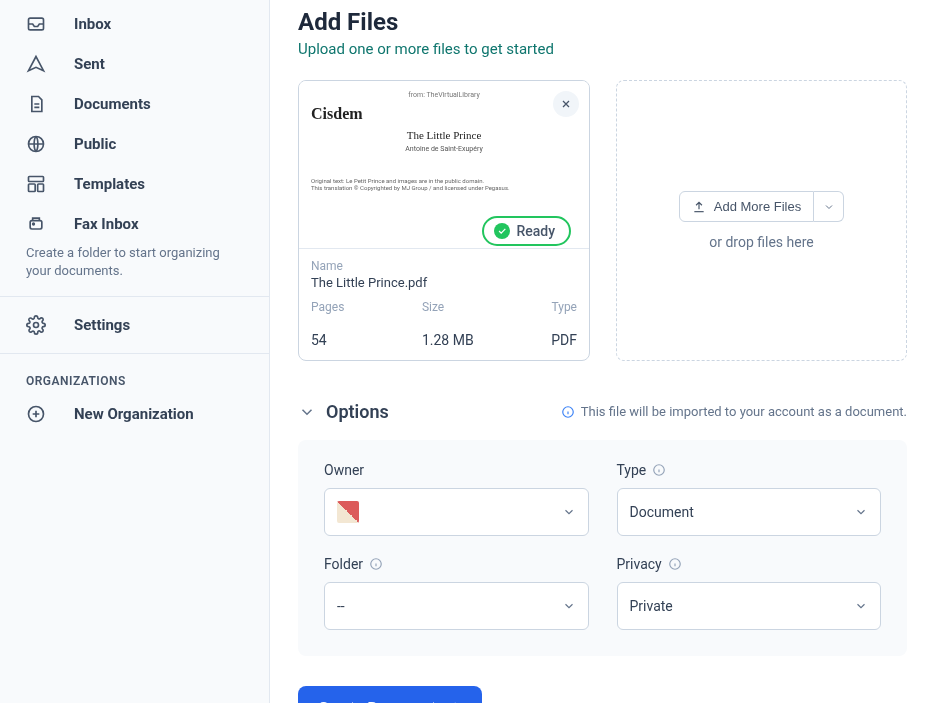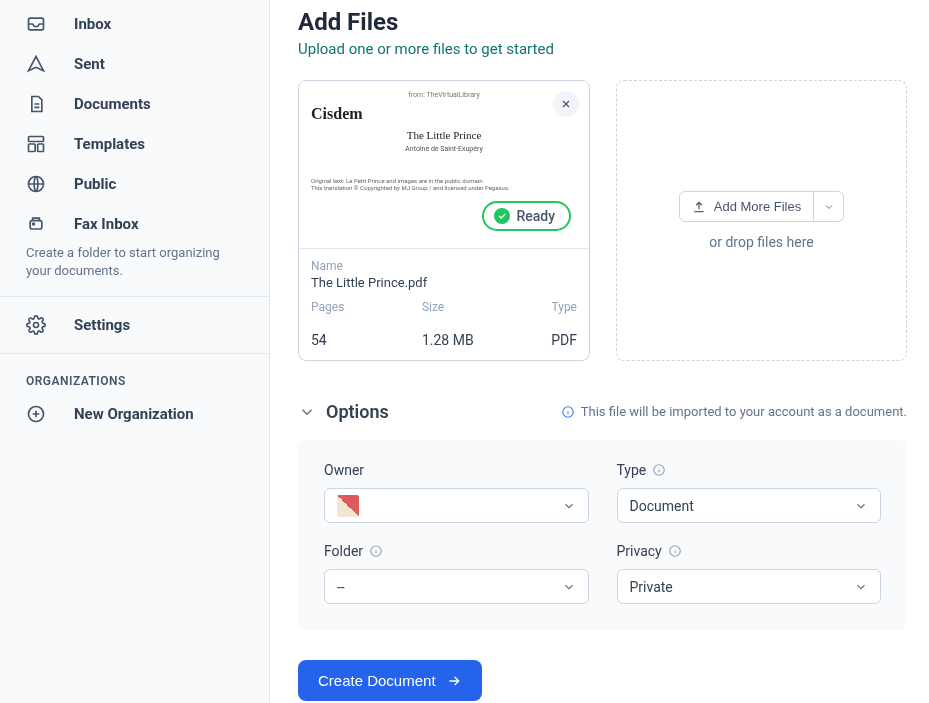--- a/index.html
+++ b/index.html
@@ -10,21 +10,21 @@
 .section-head { padding: 20px 26px 6px; font-size: 12px; letter-spacing: .04em; font-weight: 600; color: #475569; }
 .section-sub { padding: 0 26px 16px; font-size: 13px; color: #64748b; line-height: 1.4; }
 .divider { height: 1px; background: #e2e8f0; margin: 0; }
 .main { flex: 1; padding: 8px 22px 20px 28px; position: relative; display: flex; flex-direction: column; }
 .title { font-size: 24px; font-weight: 700; color: #1e293b; }
 .subtitle { font-size: 15px; color: #0f766e; margin-top: 4px; }
 .files-row { display: flex; gap: 26px; margin-top: 22px; }
 .file-card { width: 292px; border: 1px solid #cbd5e1; border-radius: 8px; overflow: hidden; position: relative; background: #fff; }
 .thumb { height: 168px; background: #fff; border-bottom: 1px solid #e2e8f0; position: relative; padding: 10px 12px; font-size: 8px; color: #555; text-align: center; }
 .close-btn { position: absolute; top: 10px; right: 10px; width: 26px; height: 26px; border-radius: 50%; background: #f1f5f9; display: flex; align-items: center; justify-content: center; cursor: pointer; color: #475569; }
-.ready-badge { position: absolute; right: 18px; bottom: 17px; background: #fff; border: 2px solid #22c55e; border-radius: 999px; padding: 5px 14px 5px 10px; display: flex; align-items: center; gap: 6px; font-size: 14px; color: #475569; font-weight: 500; }
+.ready-badge { position: absolute; right: 18px; bottom: 2px; background: #fff; border: 2px solid #22c55e; border-radius: 999px; padding: 5px 14px 5px 10px; display: flex; align-items: center; gap: 6px; font-size: 14px; color: #475569; font-weight: 500; }
 .ready-dot { width: 16px; height: 16px; border-radius: 50%; background: #22c55e; display: flex; align-items: center; justify-content: center; }
 .card-body { padding: 10px 12px 12px; }
 .meta-label { font-size: 12px; color: #94a3b8; }
 .file-name { font-size: 13px; color: #334155; margin-top: 2px; margin-bottom: 10px; }
 .meta-row { display: flex; justify-content: space-between; }
 .meta-col { display: flex; flex-direction: column; gap: 18px; }
 .meta-val { font-size: 14px; color: #334155; }
 .dropzone { flex: 1; border: 1px dashed #cbd5e1; border-radius: 8px; display: flex; flex-direction: column; align-items: center; justify-content: center; gap: 12px; }
 .add-more-wrap { display: flex; }
 .add-more-btn { display: flex; align-items: center; gap: 8px; border: 1px solid #cbd5e1; background: #fff; border-radius: 6px 0 0 6px; padding: 7px 12px; font-size: 13px; color: #475569; cursor: pointer; }
@@ -32,21 +32,21 @@
 .drop-text { font-size: 14px; color: #64748b; }
 .hr { height: 1px; background: #e2e8f0; margin: 24px 0 16px; }
 .options-head { display: flex; align-items: center; justify-content: space-between; }
 .options-left { display: flex; align-items: center; gap: 10px; cursor: pointer; }
 .options-title { font-size: 18px; font-weight: 600; color: #334155; }
 .info-text { font-size: 13px; color: #64748b; display: flex; align-items: center; gap: 6px; }
 .info-icon { width: 14px; height: 14px; color: #3b82f6; }
 .options-panel { background: #f8fafc; border-radius: 8px; margin-top: 18px; padding: 22px 26px 26px; display: grid; grid-template-columns: 1fr 1fr; gap: 20px 28px; }
 .field-label { font-size: 14px; color: #334155; display: flex; align-items: center; gap: 6px; margin-bottom: 10px; }
 .help-icon { width: 14px; height: 14px; color: #94a3b8; }
-.select { height: 35px; background: #fff; border: 1px solid #cbd5e1; border-radius: 6px; display: flex; align-items: center; justify-content: space-between; padding: 0 12px; font-size: 14px; color: #334155; cursor: pointer; }
+.select { height: 48px; background: #fff; border: 1px solid #cbd5e1; border-radius: 6px; display: flex; align-items: center; justify-content: space-between; padding: 0 12px; font-size: 14px; color: #334155; cursor: pointer; }
 .select .caret { color: #64748b; }
 .owner-swatch { width: 22px; height: 22px; border-radius: 2px; background: linear-gradient(45deg,#f3e7d3 50%,#dc5b5b 50%); }
 .create-row { display: flex; justify-content: flex-start; margin-top: 30px; }
 .create-btn { background: #2563eb; color: #fff; border: none; border-radius: 8px; padding: 12px 20px; font-size: 15px; font-weight: 500; display: flex; align-items: center; gap: 10px; cursor: pointer; }
 svg { display: block; }
 .thumb-brand { font-family: cursive; font-size: 16px; text-align: left; color: #222; font-weight: bold; }
 .thumb-top { font-size: 7px; color: #777; margin-bottom: 6px; }
 .thumb-title { font-size: 11px; font-family: serif; color: #222; margin-top: 6px; }
 .thumb-author { font-size: 7px; color: #555; margin-top: 4px; }
 .thumb-body { font-size: 6px; color: #666; margin-top: 24px; text-align: left; line-height: 1.2; }
@@ -70,32 +70,32 @@
   </div>
   <div class="nav-item">
     <svg class="nav-icon" viewBox="0 0 24 24" fill="none" stroke="currentColor" stroke-width="2">
         <path d="M7 3h8l4 4v14H7z"></path>
         <path d="M10 12h6M10 16h6"></path>
       </svg>
     <span>Documents</span>
   </div>
   <div class="nav-item">
     <svg class="nav-icon" viewBox="0 0 24 24" fill="none" stroke="currentColor" stroke-width="2">
+        <circle cx="12" cy="12" r="9"></circle>
+        <path d="M3 12h18M12 3c3 3 3 15 0 18M12 3c-3 3-3 15 0 18"></path>
+      </svg>
+    <span>Public</span>
+  </div>
+  <div class="nav-item">
+    <svg class="nav-icon" viewBox="0 0 24 24" fill="none" stroke="currentColor" stroke-width="2">
         <rect x="3" y="3" width="18" height="6" rx="1"></rect>
         <rect x="3" y="12" width="8" height="9" rx="1"></rect>
         <rect x="14" y="12" width="7" height="9" rx="1"></rect>
       </svg>
     <span>Templates</span>
-  </div>
-  <div class="nav-item">
-    <svg class="nav-icon" viewBox="0 0 24 24" fill="none" stroke="currentColor" stroke-width="2">
-        <circle cx="12" cy="12" r="9"></circle>
-        <path d="M3 12h18M12 3c3 3 3 15 0 18M12 3c-3 3-3 15 0 18"></path>
-      </svg>
-    <span>Public</span>
   </div>
   <div class="nav-item">
     <svg class="nav-icon" viewBox="0 0 24 24" fill="none" stroke="currentColor" stroke-width="2">
         <rect x="5" y="8" width="14" height="10" rx="2"></rect>
         <path d="M8 8V5h8v3"></path>
         <circle cx="9" cy="12" r="1" fill="currentColor"></circle>
       </svg>
     <span>Fax Inbox</span>
   </div>
 

